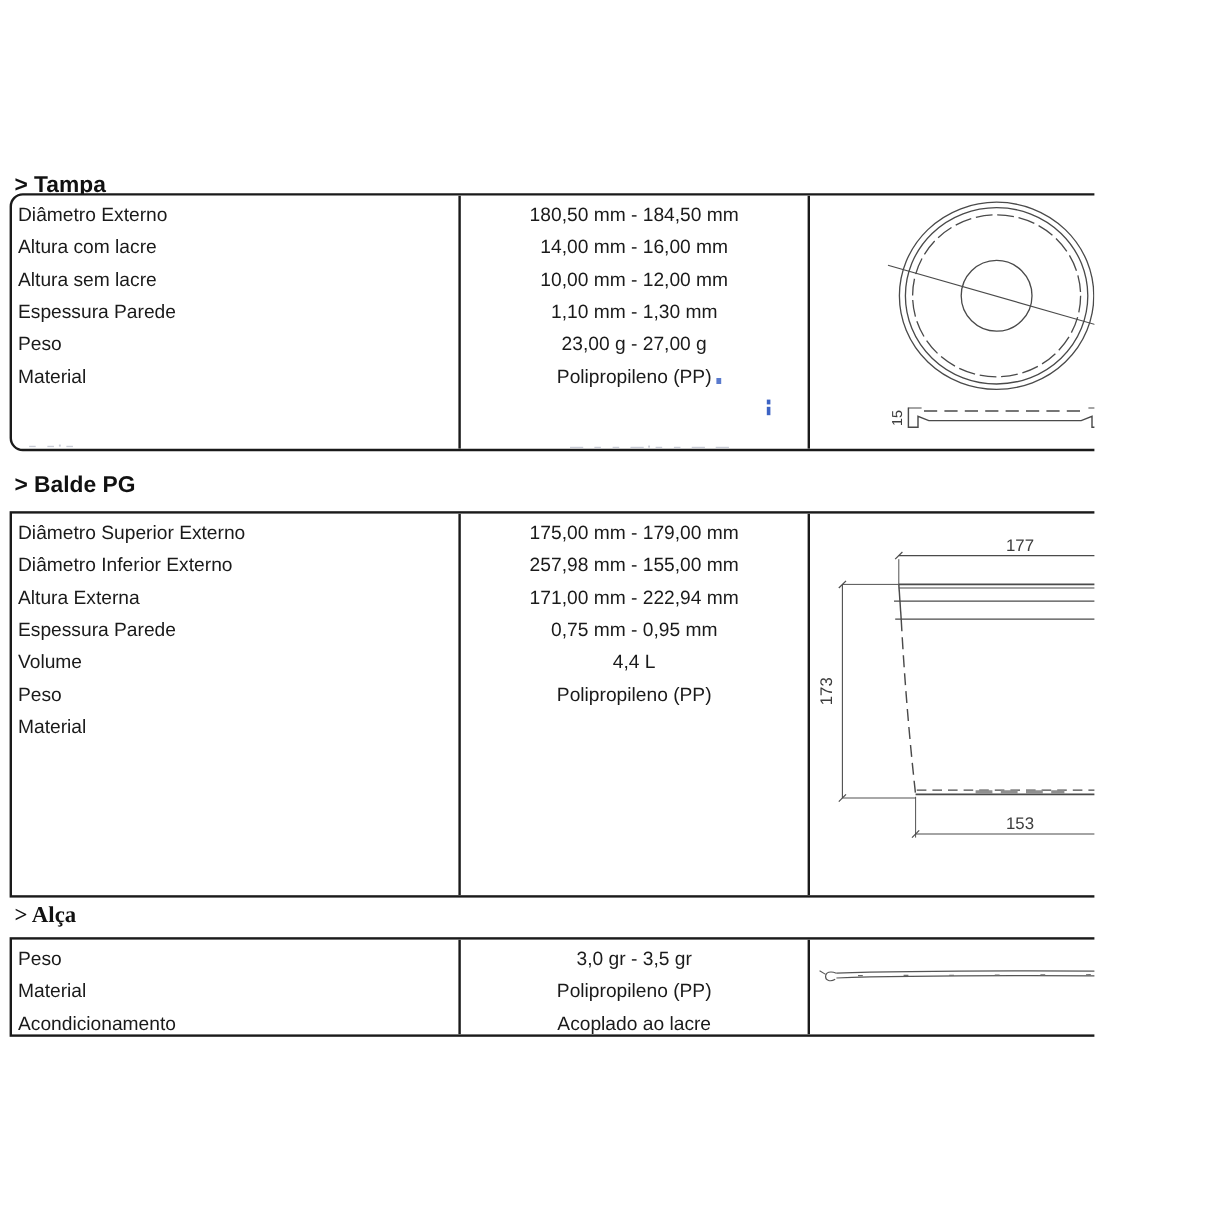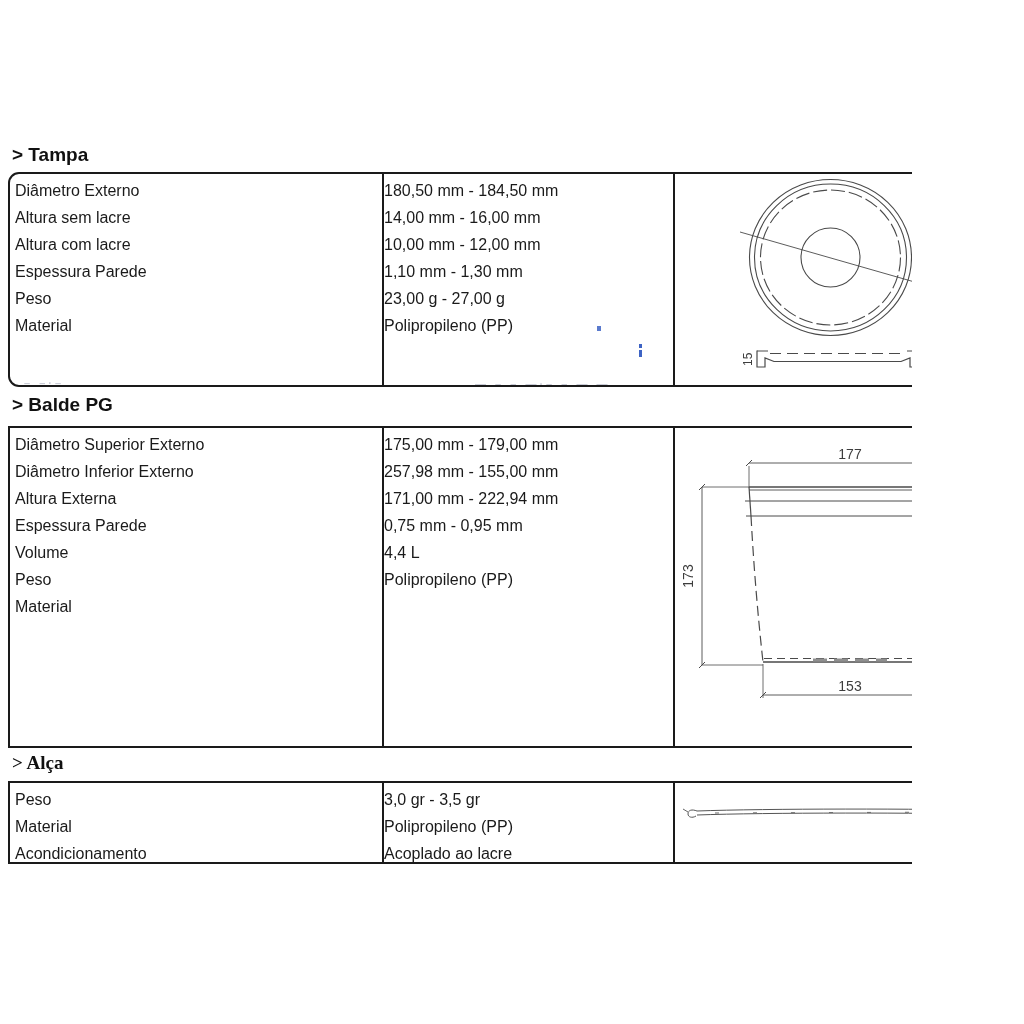--- a/index.html
+++ b/index.html
@@ -14,43 +14,43 @@
   .spec-table{
     position:absolute;left:8px;width:1004px;border:2px solid #1a1a1a;
     box-sizing:border-box;display:flex;overflow:hidden;background:#fff;
   }
   .col-labels{
     width:374px;box-sizing:border-box;border-right:2px solid #1a1a1a;
     padding:3px 0 0 5px;
   }
   .col-values{
     width:291px;box-sizing:border-box;border-right:2px solid #1a1a1a;
-    padding-top:3px;
+    padding-top:3px;text-align:center;
   }
   .col-drawing{flex:1;position:relative;}
   .line{font-size:16px;line-height:27px;white-space:nowrap;}
   svg{display:block;position:absolute;left:0;top:0;}
   svg text{font-family:"Liberation Sans",sans-serif;fill:#3d3d3d;}
   .dim{font-size:14px;}
   .dim-sm{font-size:12px;}
   .ghost{position:absolute;color:#c9ccd6;font-size:11px;font-weight:700;letter-spacing:3px;white-space:nowrap;}
   .speck{position:absolute;background:#3d63c4;}
 </style>
 </head>
 <body>
 
 <div class="sheet">
 
   <div class="section-title" style="top:143px;">&gt; Tampa</div>
 
-  <div class="spec-table" style="top:172px;height:215px;border-radius:11px;">
+  <div class="spec-table" style="top:161px;height:215px;border-radius:11px;">
     <div class="col-labels">
         <div class="line">Diâmetro Externo</div>
+        <div class="line">Altura com lacre</div>
         <div class="line">Altura sem lacre</div>
-        <div class="line">Altura com lacre</div>
         <div class="line">Espessura Parede</div>
         <div class="line">Peso</div>
         <div class="line">Material</div>
       </div>
     <div class="col-values">
         <div class="line">180,50 mm - 184,50 mm</div>
         <div class="line">14,00 mm - 16,00 mm</div>
         <div class="line">10,00 mm - 12,00 mm</div>
         <div class="line">1,10 mm - 1,30 mm</div>
         <div class="line">23,00 g - 27,00 g</div>

